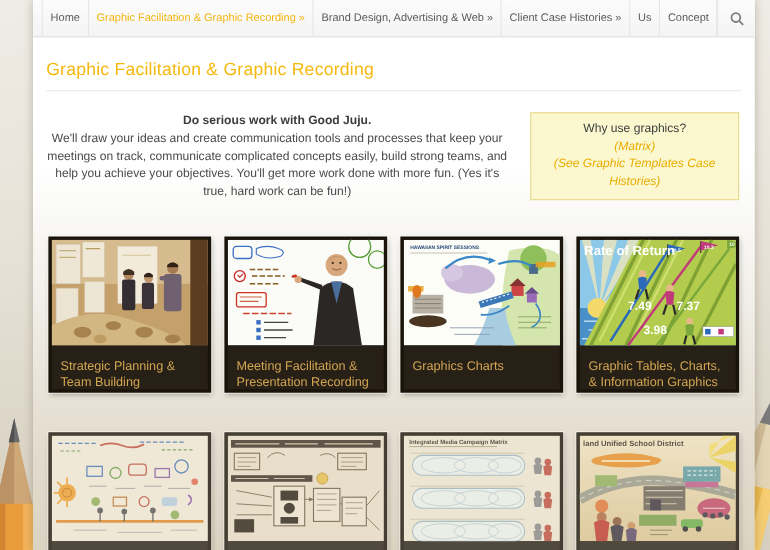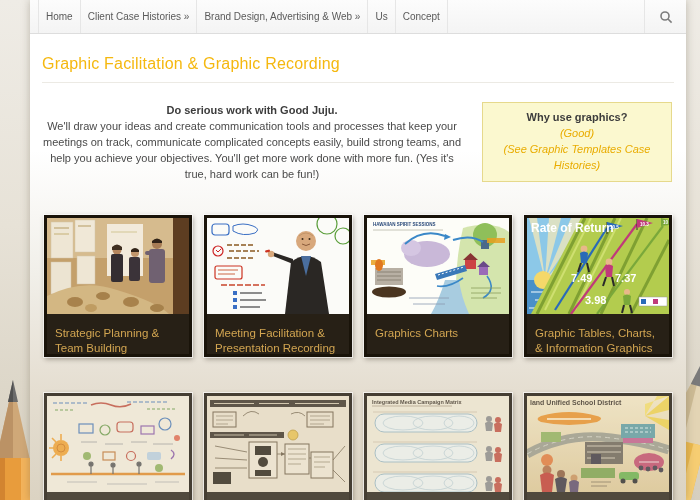--- a/index.html
+++ b/index.html
@@ -45,21 +45,21 @@
   .title-rule { border:none; border-top:1px solid #eceae4; margin-top:9px; }
 
   
   .intro-row { display:flex; padding:19px 14px 0 12px;text-align:center; }
   .intro { width:420px; font-size:11px; line-height:16px; color:#4a4a4a; }
   .intro b { color:#3c3c3c; }
   .why-box {
     margin-left:auto; width:190px; align-self:flex-start;
     background:#FBF8CF; border:1px solid #E6D98C; padding:7px 9px 8px 9px;
   }
-  .why-box .heading { font-size:11px; font-weight:bold; color:#3c3c3c; line-height:15px; }
+  .why-box .heading { font-size:11px; font-weight:normal; color:#3c3c3c; line-height:15px; }
   .why-box .link { display:block; font-size:11px; font-style:italic; color:#E9AC00; line-height:16px; cursor:pointer; }
 
   
   .tile-row { display:flex; gap:12px; padding:0 14px; margin-top:33px; }
   .tile-row.row2 { margin-top:36px; }
   .tile {
     position:relative; width:148px; height:142px; flex:0 0 148px;
     border:3px solid #191309; background:#191309; cursor:pointer;
     outline:1px solid rgba(255,255,255,.65);
     box-shadow:1px 2px 5px rgba(40,30,15,.4);
@@ -92,22 +92,23 @@
   <polygon points="24,36 36,36 30,10" fill="#7a7a7a"></polygon>
   <rect x="8" y="93" width="44" height="67" fill="#ecb94e"></rect>
   <rect x="8" y="93" width="11" height="67" fill="#d9a53c"></rect>
   <rect x="41" y="93" width="11" height="67" fill="#f6cd72"></rect>
 </svg>
 
 <div class="card">
 
   <div class="nav">
     <div class="nav-item">Home</div>
+    <div class="nav-item active">Graphic Facilitation &amp; Graphic Recording »</div>
+    <div class="nav-item">Brand Design, Advertising &amp; Web »</div>
     <div class="nav-item">Client Case Histories »</div>
-    <div class="nav-item">Brand Design, Advertising &amp; Web »</div>
     <div class="nav-item">Us</div>
     <div class="nav-item">Concept</div>
     <div class="nav-search">
       <svg width="14" height="14" viewBox="0 0 14 14">
         <circle cx="6" cy="6" r="4" fill="none" stroke="#7d7d7d" stroke-width="1.6"></circle>
         <line x1="9" y1="9" x2="12.6" y2="12.6" stroke="#7d7d7d" stroke-width="1.6"></line>
       </svg>
     </div>
   </div>
 
@@ -115,21 +116,21 @@
     <h1 class="page-title">Graphic Facilitation &amp; Graphic Recording</h1>
     <hr class="title-rule">
   </div>
 
   <div class="intro-row">
     <p class="intro"><b>Do serious work with Good Juju.</b><br>
       <span>We'll draw your ideas and create communication tools and processes that keep your meetings on track, communicate complicated concepts easily, build strong teams, and help you achieve your objectives. You'll get more work done with more fun. (Yes it's true, hard work can be fun!)</span>
     </p>
     <div class="why-box">
       <div class="heading">Why use graphics?</div>
-      <span class="link">(Good)</span>
+      <span class="link">(Matrix)</span>
       <span class="link">(See Graphic Templates Case Histories)</span>
     </div>
   </div>
 
   <div class="tile-row">
 
     <div class="tile">
       <svg class="thumb" viewBox="0 0 142 96" preserveAspectRatio="none">
         <rect width="142" height="96" fill="#c9a672"></rect>
         <rect width="142" height="40" fill="#dcc397"></rect>

